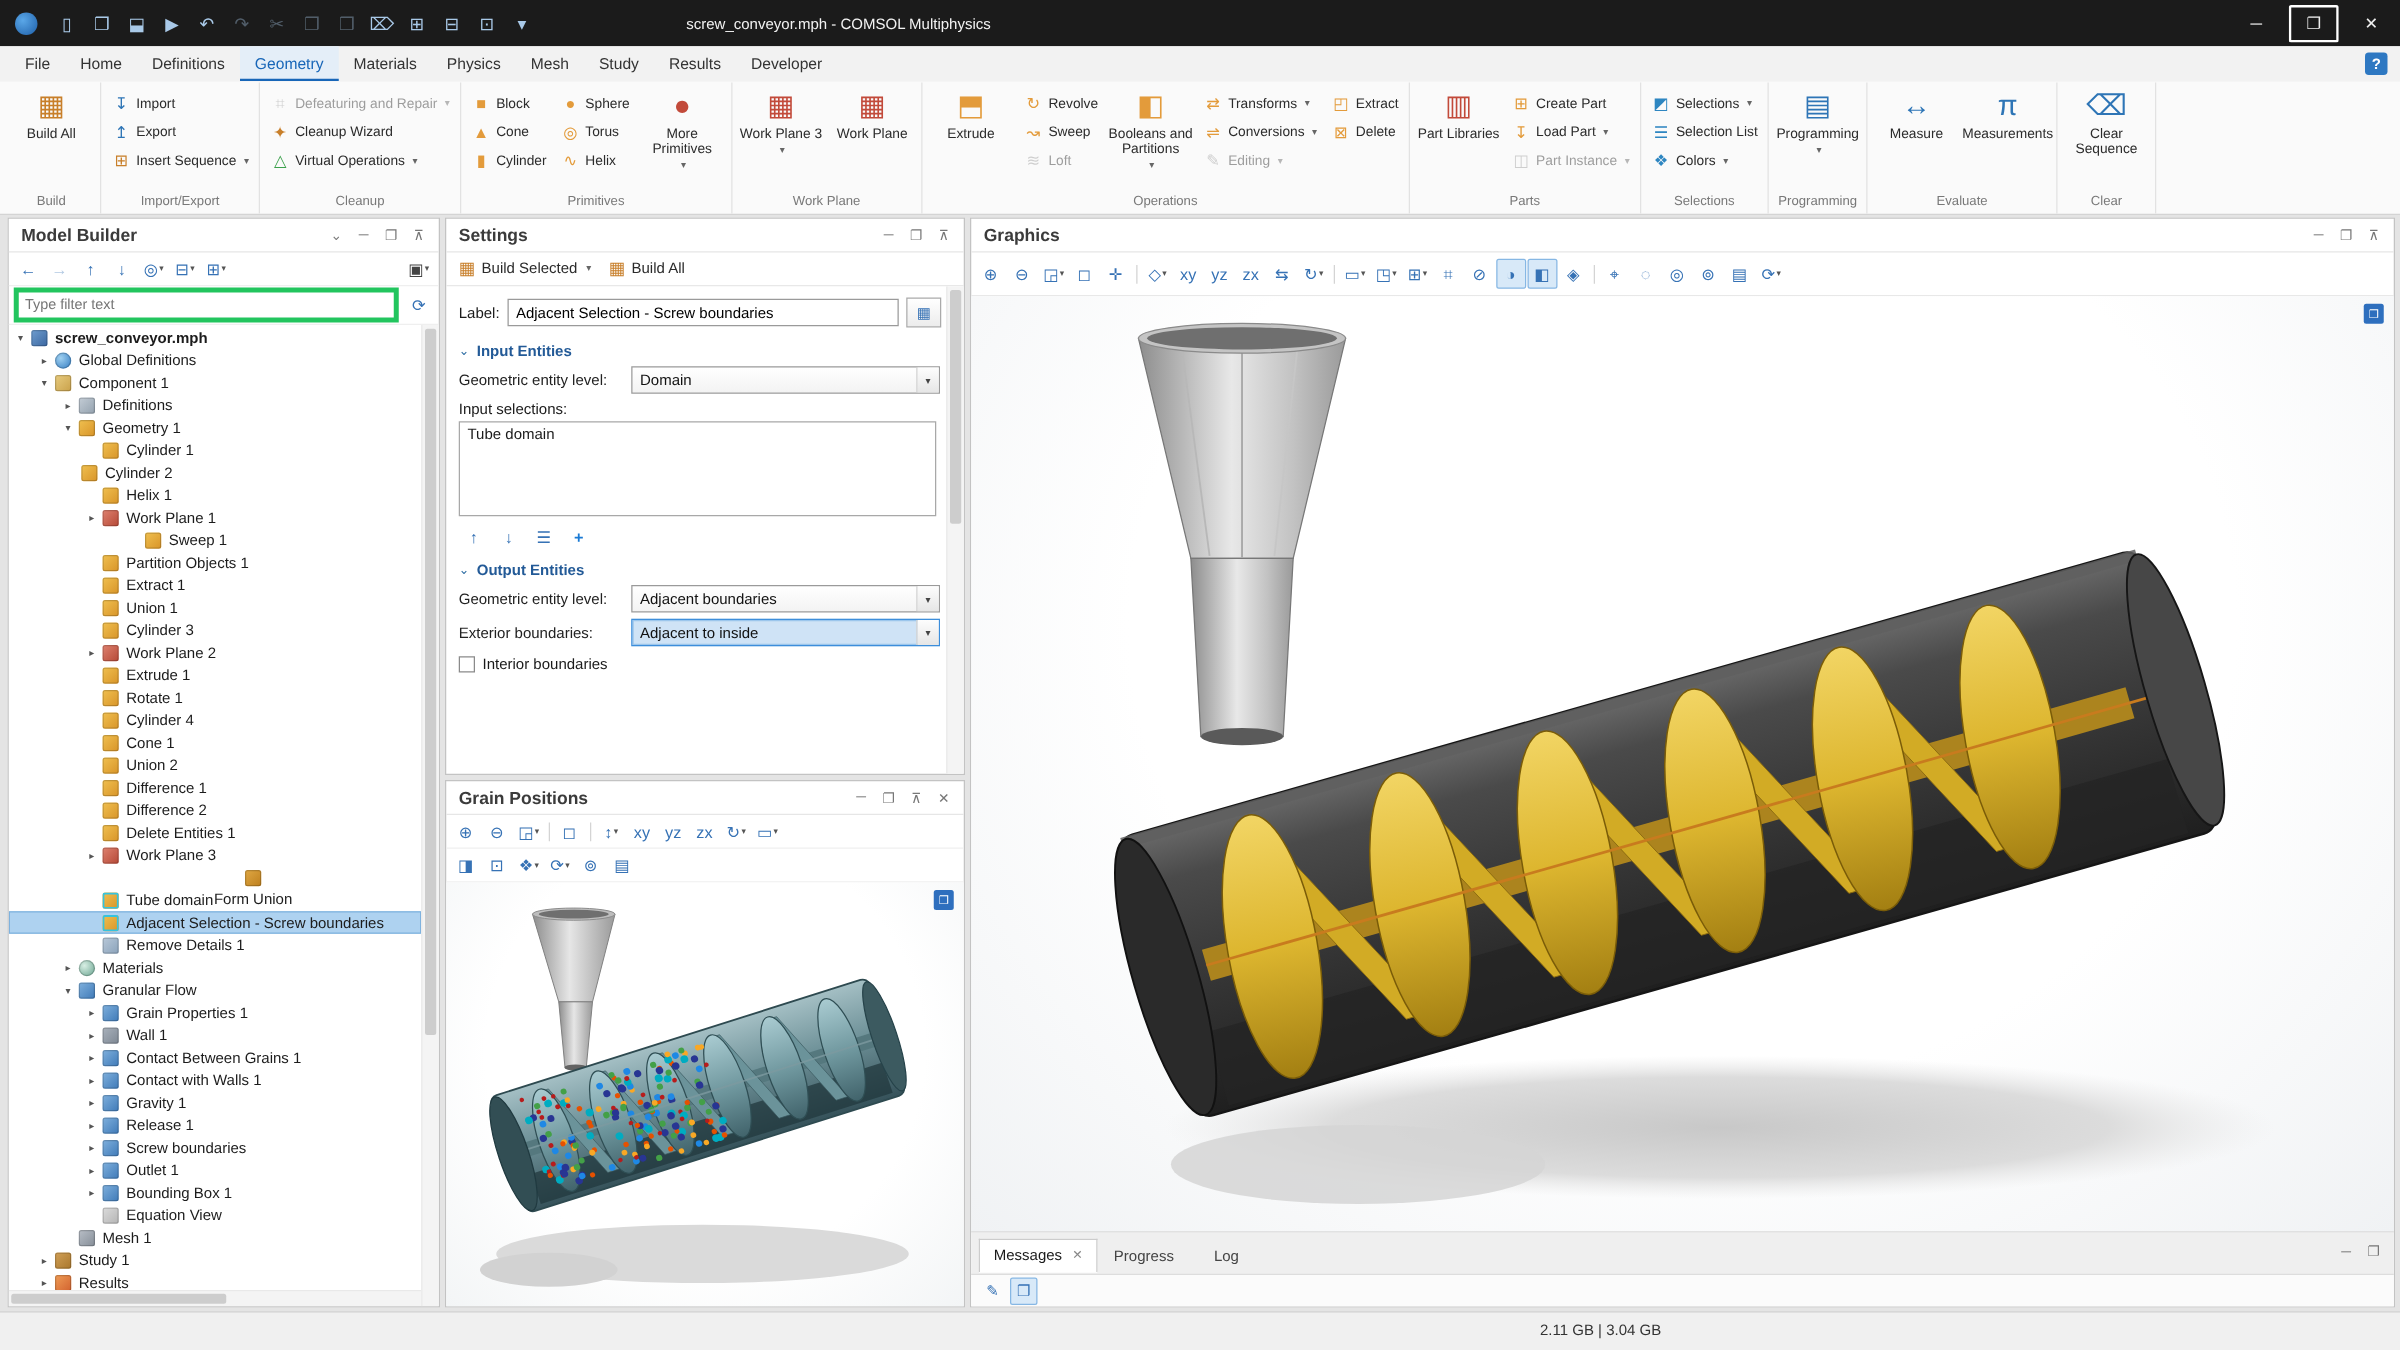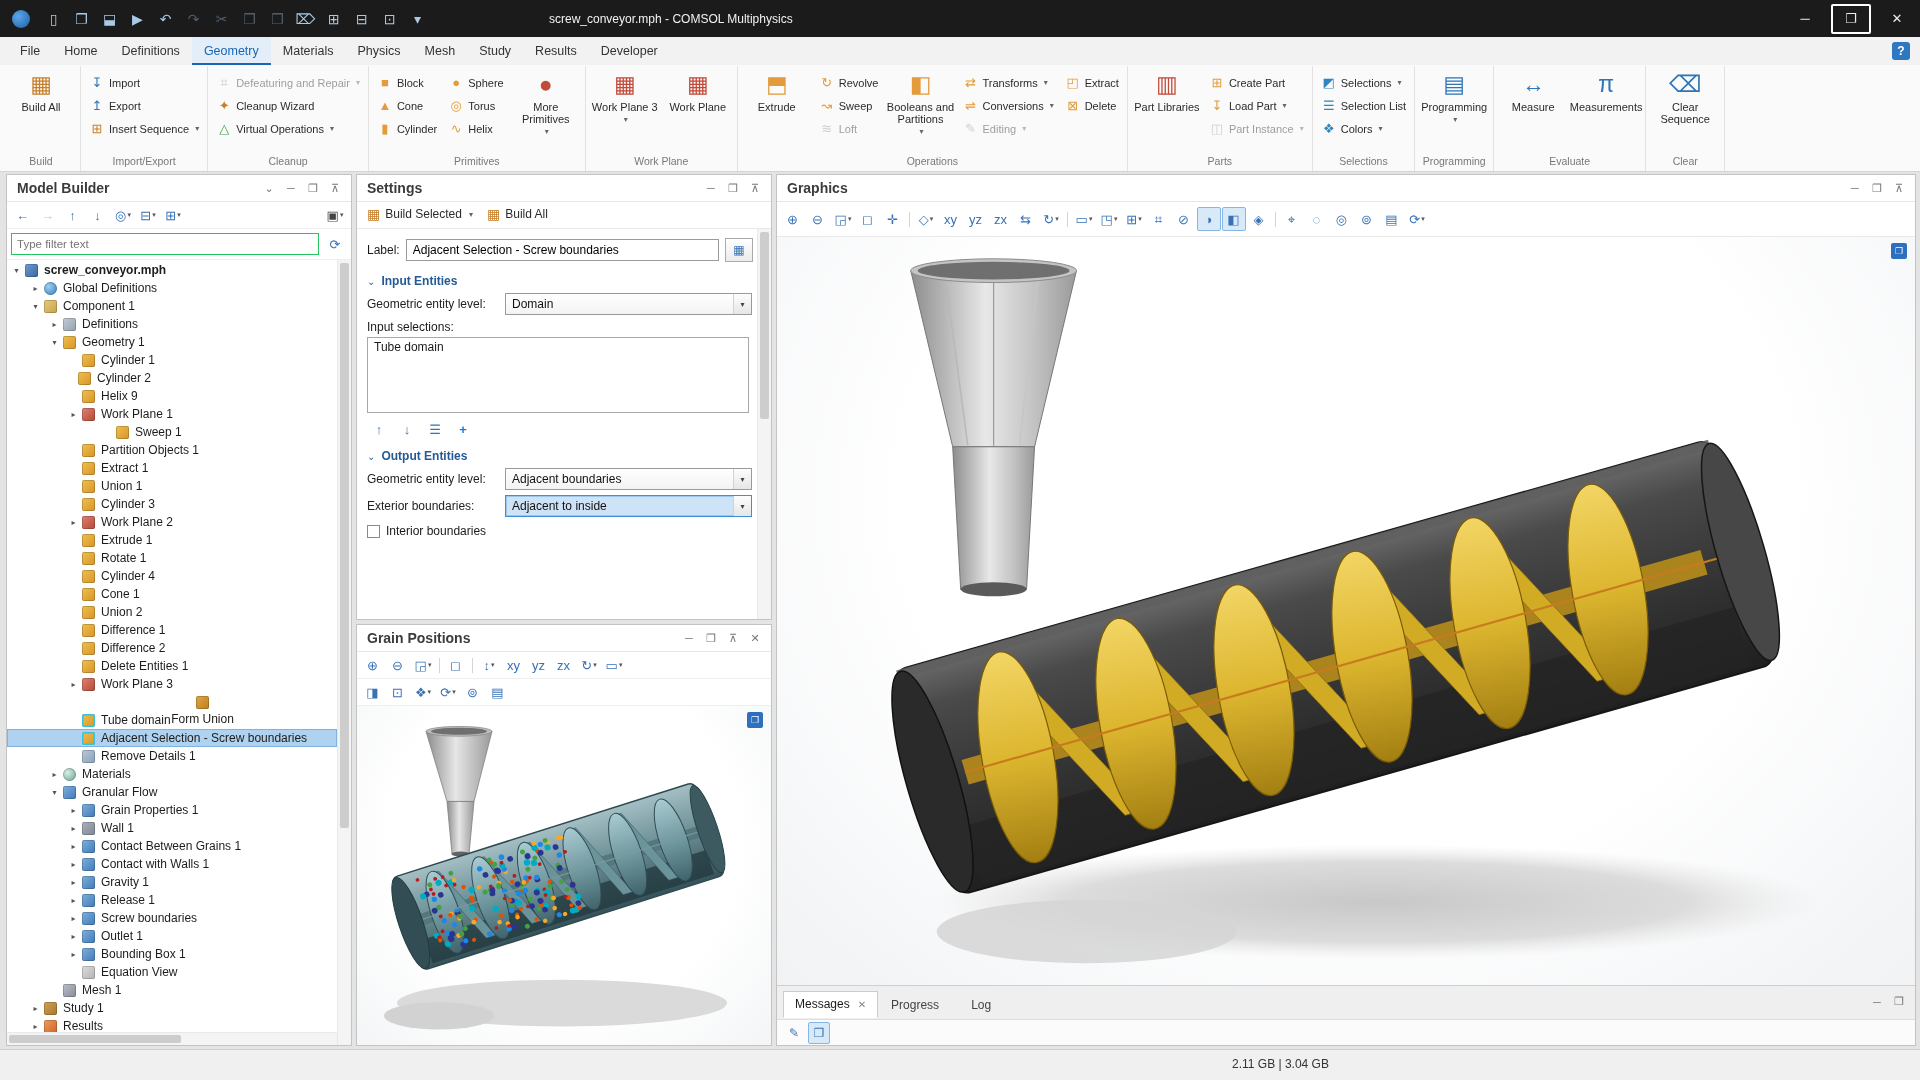--- a/index.html
+++ b/index.html
@@ -49,21 +49,21 @@
   .panel{position:absolute;background:#fff;border:1px solid #c3c3c3;box-sizing:border-box;display:flex;flex-direction:column;}
   .phead{height:26px;display:flex;align-items:center;padding:0 6px 0 10px;border-bottom:1px solid #e6e6e6;flex:0 0 auto;}
   .ptitle{font-size:14px;font-weight:bold;color:#3b3b3b;white-space:nowrap;}
   .hicons{margin-left:auto;display:flex;gap:2px;}
   .hic{width:20px;height:18px;display:flex;align-items:center;justify-content:center;color:#777;font-size:11px;}
 
   
   #model-builder{left:6px;top:174px;width:346px;height:872px;}
   .mtb{height:26px;display:flex;align-items:center;padding:0 4px;border-bottom:1px solid #efefef;gap:1px;flex:0 0 auto;}
   .filter-row{height:26px;display:flex;align-items:center;padding:2px 4px;gap:4px;border-bottom:1px solid #efefef;flex:0 0 auto;}
-  .filter-row input{flex:1;height:20px;border:1px solid #22c55e;padding:0 5px;font:inherit;font-size:11.5px;color:#333;min-width:0;}
+  .filter-row input{flex:1;height:20px;border:4px solid #22c55e;padding:0 5px;font:inherit;font-size:11.5px;color:#333;min-width:0;}
   .tree-wrap{flex:1;display:flex;overflow:hidden;}
   .tree-col{flex:1;display:flex;flex-direction:column;overflow:hidden;}
   .tree{flex:1;overflow:hidden;padding-top:1px;}
   .trow{height:18px;display:flex;align-items:center;gap:3px;white-space:nowrap;}
   .trow .arrow{width:11px;text-align:center;font-size:8px;color:#555;flex:0 0 auto;}
   .ticon{width:13px;height:13px;border-radius:2px;flex:0 0 auto;background:linear-gradient(135deg,#f0c050,#d89428);box-shadow:inset 0 0 0 1px rgba(0,0,0,.18);}
   .tlabel{font-size:12px;color:#1c1c1c;padding:0 3px;}
   .trow.selected{background:#aed2f0;box-shadow:inset 0 0 0 1px #7fb2de;}
   .trow.bold .tlabel{font-weight:bold;}
   .vscroll{width:13px;background:#f4f4f4;border-left:1px solid #e9e9e9;position:relative;flex:0 0 auto;}
@@ -566,30 +566,30 @@
               <span class="ticon" data-icon="geometry"></span>
               <span class="tlabel">Geometry 1</span>
             </div>
 
             <div class="trow" style="padding-left: 61px;">
               <span class="arrow"></span>
               <span class="ticon" data-icon="cylinder"></span>
               <span class="tlabel">Cylinder 1</span>
             </div>
 
-            <div class="trow" style="padding-left: 44px; margin-left: 13px;">
+            <div class="trow" style="padding-left: 44px;">
               <span class="arrow"></span>
               <span class="ticon" data-icon="cylinder"></span>
               <span class="tlabel">Cylinder 2</span>
             </div>
 
             <div class="trow" style="padding-left: 61px;">
               <span class="arrow"></span>
               <span class="ticon" data-icon="helix"></span>
-              <span class="tlabel">Helix 9</span>
+              <span class="tlabel">Helix 1</span>
             </div>
 
             <div class="trow" style="padding-left: 61px;">
               <span class="arrow">▸</span>
               <span class="ticon" data-icon="work-plane"></span>
               <span class="tlabel">Work Plane 1</span>
             </div>
 
             <div class="trow" style="padding-left: 95px;">
               <span class="arrow"></span>

